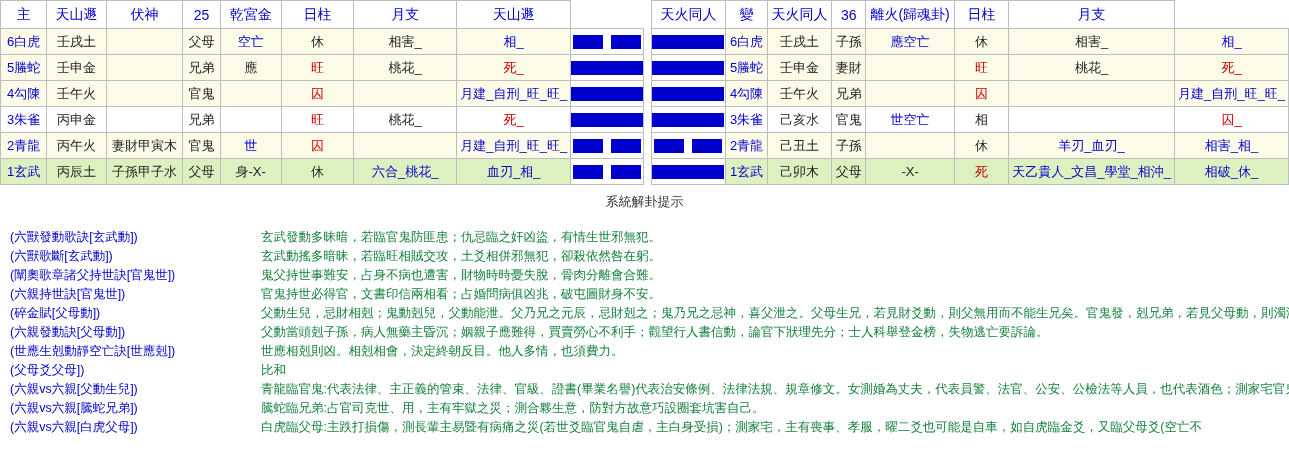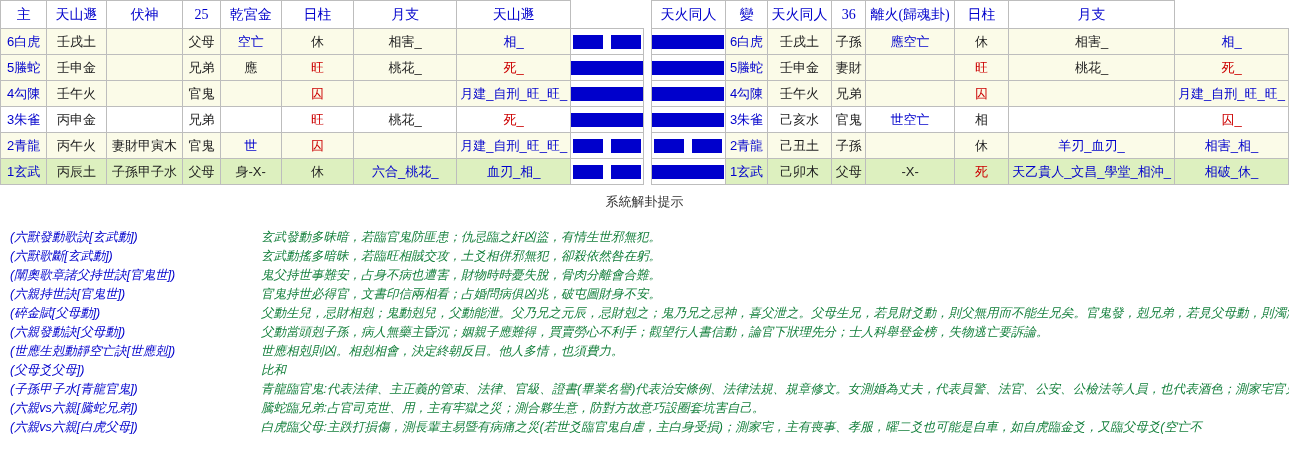--- a/index.html
+++ b/index.html
@@ -34,21 +34,21 @@
     white-space: nowrap;
     overflow: hidden;
   }
   table.gua thead th {
     background: #ffffff;
     color: #0000cc;
     font-size: 14px;
     height: 28px;
   }
   thead th.hdr-main { color: #0000cc; }
-  thead th.hdr-dark { color: #111; font-family: Liberation Serif, serif; }
+  thead th.hdr-dark { color: #111; }
 
   .row-y td { background: #fbfbe8; }
   .row-w td { background: #ffffff; margin-top: 9px; }
   .row-g td { background: #ddf0bf; }
 
   .c-red { color: #cc0000; }
   .c-blue { color: #0000cc; }
   .c-dark { color: #222; }
 
   .num-col { color: #0000cc; }
@@ -76,21 +76,20 @@
     color: #333;
     margin: 8px 0 17px 0;
     font-weight: normal;
   }
   .hints {
     display: grid;
     grid-template-columns: 255px 1fr;
     row-gap: 0px;
     font-size: 12.5px;
     padding-left: 4px;
-    font-style: italic;
   }
   .hint-key {
     color: #0000cc;
     padding: 1px 2px 1px 6px;
     line-height: 17px;
     white-space: nowrap;
     overflow: hidden;
   }
   .hint-val {
     color: #15803d;
@@ -333,21 +332,21 @@
       <div class="hint-key">(六親持世訣[官鬼世])</div>
       <div class="hint-val">官鬼持世必得官，文書印信兩相看；占婚問病俱凶兆，破屯圖財身不安。</div>
       <div class="hint-key">(碎金賦[父母動])</div>
       <div class="hint-val">父動生兒，忌財相剋；鬼動剋兒，父動能泄。父乃兄之元辰，忌財剋之；鬼乃兄之忌神，喜父泄之。父母生兄，若見財爻動，則父無用而不能生兄矣。官鬼發，剋兄弟，若見父母動，則濁泄官鬼之氣，而不能為大害矣。</div>
       <div class="hint-key">(六親發動訣[父母動])</div>
       <div class="hint-val">父動當頭剋子孫，病人無藥主昏沉；姻親子應難得，買賣勞心不利手；觀望行人書信動，論官下狀理先分；士人科舉登金榜，失物逃亡要訴論。</div>
       <div class="hint-key">(世應生剋動靜空亡訣[世應剋])</div>
       <div class="hint-val">世應相剋則凶。相剋相會，決定終朝反目。他人多情，也須費力。</div>
       <div class="hint-key">(父母爻父母])</div>
       <div class="hint-val">比和</div>
-      <div class="hint-key">(子孫甲子水[青龍官鬼])</div>
+      <div class="hint-key">(六親vs六親[父動生兒])</div>
       <div class="hint-val">青龍臨官鬼:代表法律、主正義的管束、法律、官級、證書(畢業名譽)代表治安條例、法律法規、規章修文。女測婚為丈夫，代表員警、法官、公安、公檢法等人員，也代表酒色；測家宅官鬼臨青龍，代表神位、仙位道檀像；青龍臨金爻官鬼，代表佛堂、佛教；青龍臨鬼，代表祖上牌位。如測家宅在二爻就如此斷，如二爻臨騰蛇就是地仙一類。</div>
       <div class="hint-key">(六親vs六親[騰蛇兄弟])</div>
       <div class="hint-val">騰蛇臨兄弟:占官司克世、用，主有牢獄之災；測合夥生意，防對方故意巧設圈套坑害自己。</div>
       <div class="hint-key">(六親vs六親[白虎父母])</div>
       <div class="hint-val">白虎臨父母:主跌打損傷，測長輩主易暨有病痛之災(若世爻臨官鬼自虐，主白身受損)；測家宅，主有喪事、孝服，曜二爻也可能是自車，如自虎臨金爻，又臨父母爻(空亡不</div>
     </div>
 
 </div>
 
 </body></html>

